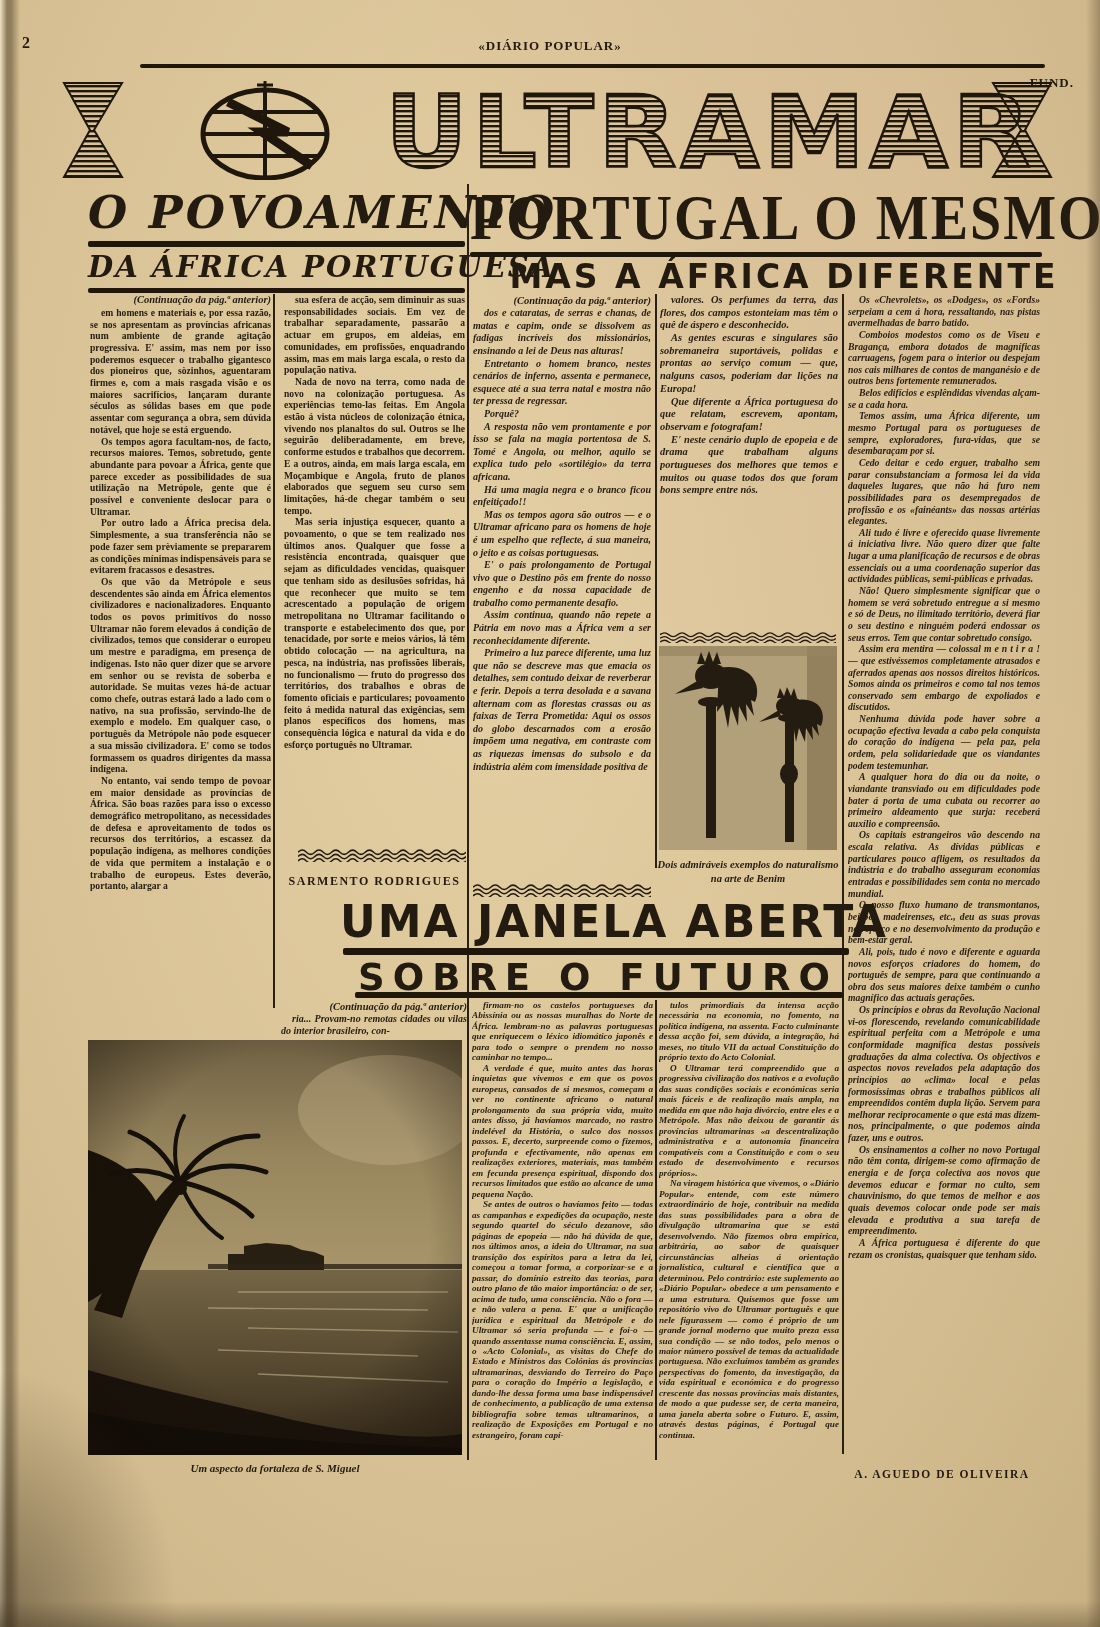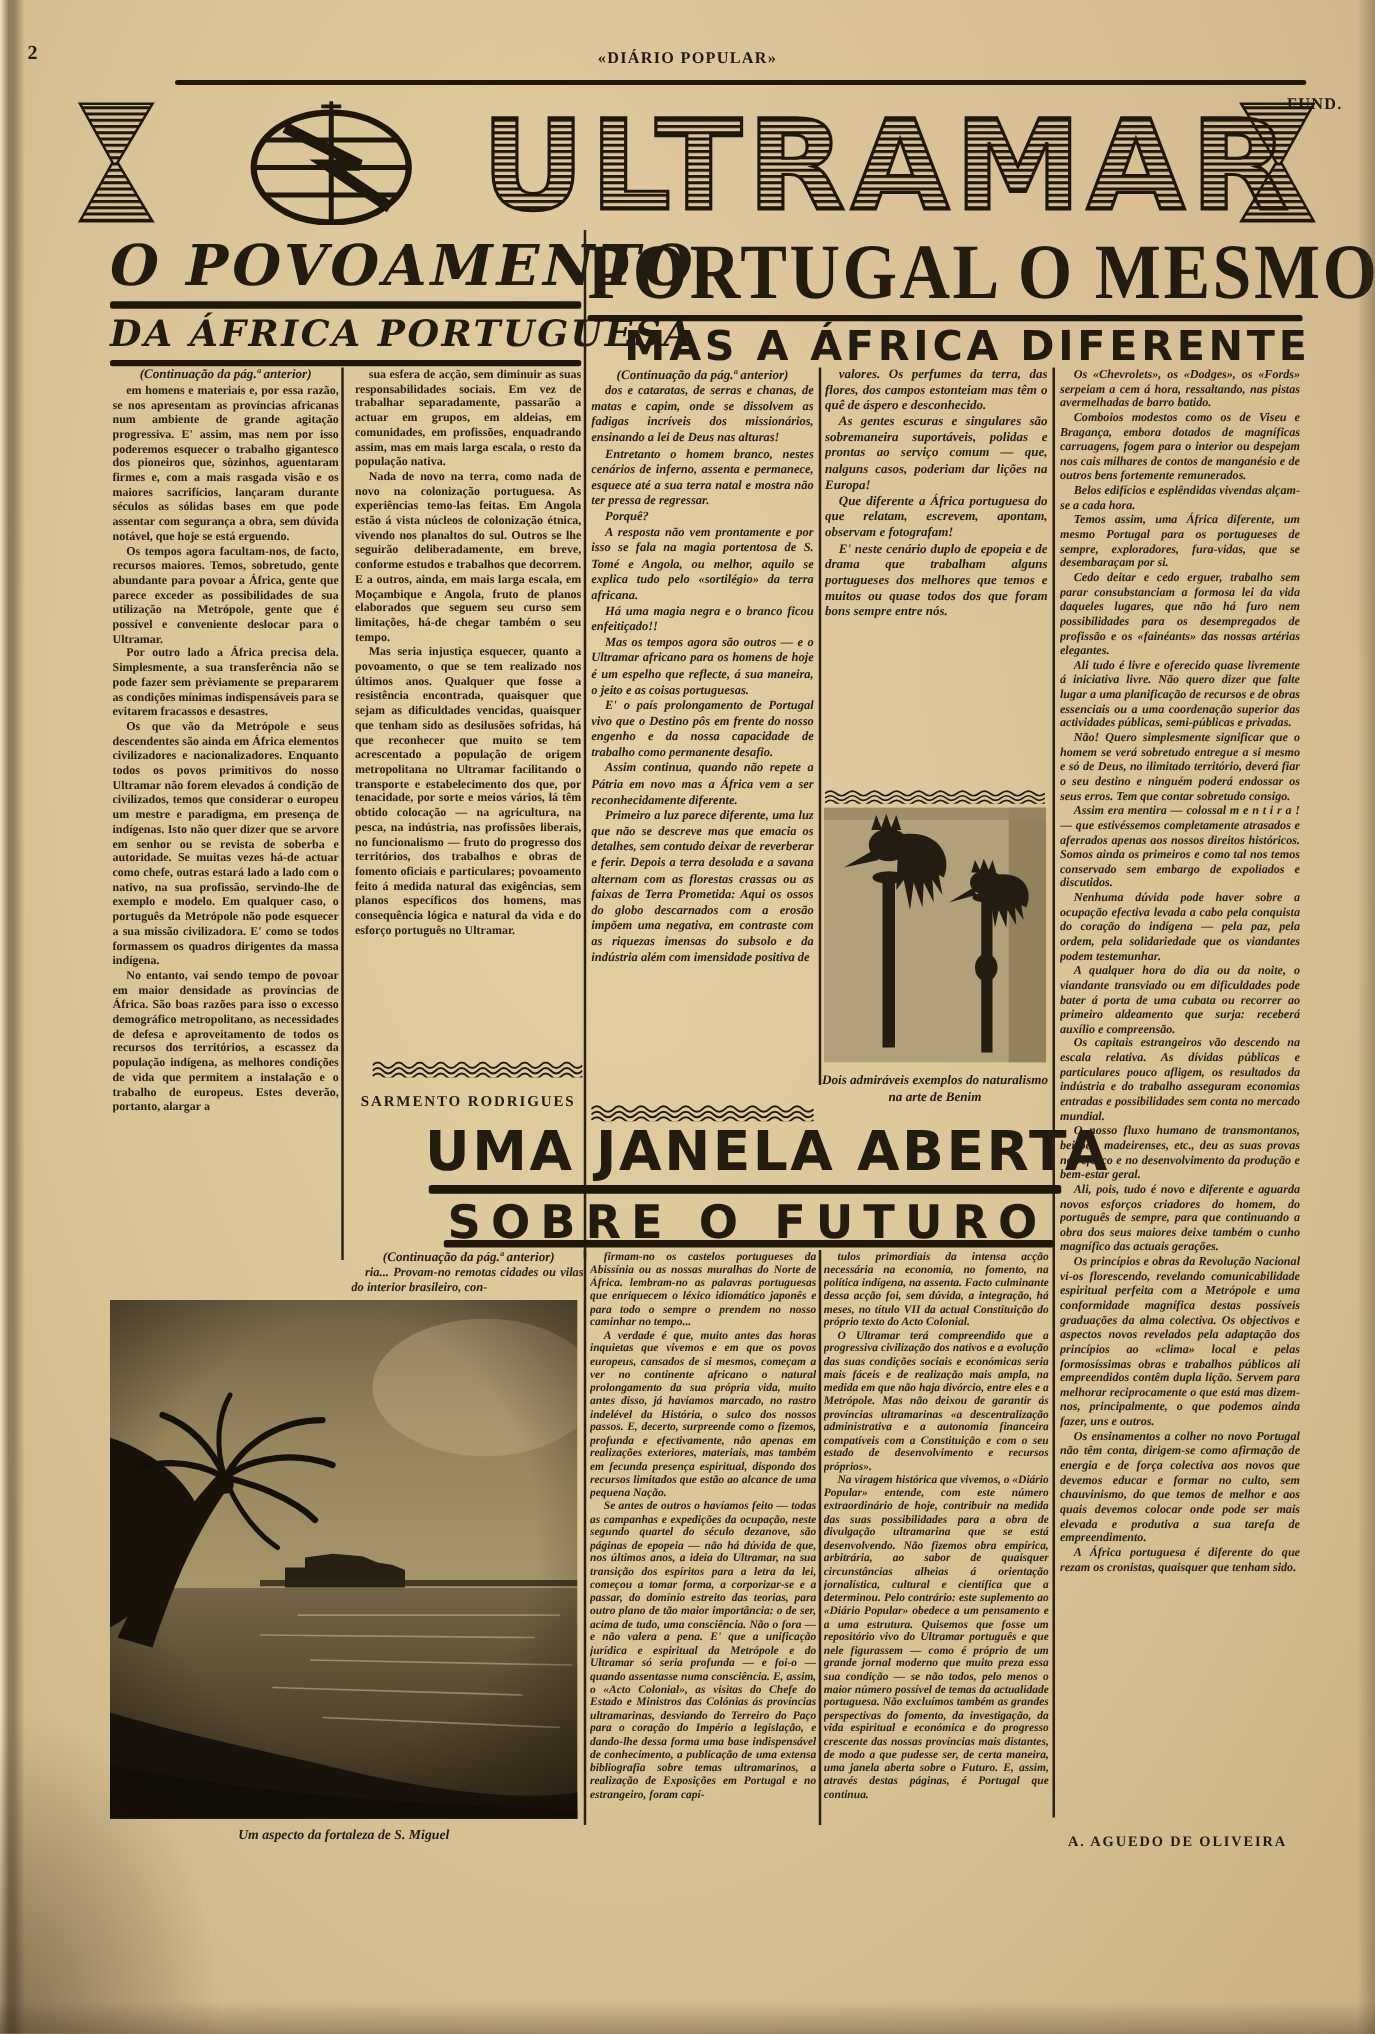--- a/index.html
+++ b/index.html
@@ -33,21 +33,21 @@
   .title-big{font-family:"DejaVu Sans", sans-serif;font-weight:900;text-align:center;white-space:nowrap;}
   
   .col{overflow:hidden;text-align:justify;color:#261d11;}
   .col p{margin:0;text-indent:11px;}
   .col-bold{font-weight:700;font-size:9.6px;line-height:1.22;}
   .col-ital{font-style:italic;font-weight:600;}
   .c3{font-size:10px;line-height:1.26;}
   .c4{font-size:10.4px;line-height:1.22;}
   .c5{font-size:9.7px;line-height:1.2;}
   .cj{font-size:9.2px;line-height:1.14;}
-  .cont{font-style:italic;font-weight:700;font-size:10.5px;text-align:center;white-space:nowrap;}
+  .cont{font-style:italic;font-weight:700;font-size:10.5px;text-align:right;white-space:nowrap;}
   .byline{font-weight:700;font-size:12px;text-align:center;letter-spacing:1.5px;white-space:nowrap;}
   .caption{font-style:italic;font-weight:700;font-size:10.5px;text-align:center;line-height:1.3;}
   .wavy{color:#241b10;}
 </style>
 </head>
 <body>
 
 <svg width="0" height="0" style="position:absolute" aria-hidden="true">
   <defs>
     <pattern id="hstripe" width="8" height="5" patternUnits="userSpaceOnUse">
@@ -93,21 +93,21 @@
     </svg>
   </div>
 
   <div class="abs title-ital" style="left:88px;top:186px;width:377px;font-size:45px;letter-spacing:3px;">O POVOAMENTO</div>
   <div class="abs hr" style="left:88px;top:241px;width:377px;height:6px;"></div>
   <div class="abs title-ital" style="left:88px;top:250px;width:377px;font-size:29px;letter-spacing:2px;">DA ÁFRICA PORTUGUESA</div>
   <div class="abs hr" style="left:88px;top:288px;width:377px;height:5px;"></div>
 
   <div class="abs title-cond" style="left:470px;top:182px;width:572px;font-size:56px;">PORTUGAL O MESMO</div>
   <div class="abs hr" style="left:470px;top:252px;width:572px;height:5px;"></div>
-  <div class="abs title-sans" style="left:488px;top:257px;width:572px;font-size:33px;">MAS A ÁFRICA DIFERENTE</div>
+  <div class="abs title-sans" style="left:498px;top:257px;width:572px;font-size:33px;">MAS A ÁFRICA DIFERENTE</div>
 
   <div class="abs vr" style="left:273px;top:294px;height:714px;"></div>
   <div class="abs vr" style="left:467px;top:184px;height:822px;"></div>
   <div class="abs vr" style="left:467px;top:1000px;height:460px;"></div>
   <div class="abs vr" style="left:655px;top:294px;height:574px;"></div>
   <div class="abs vr" style="left:655px;top:1000px;height:460px;"></div>
   <div class="abs vr" style="left:842px;top:294px;height:1160px;"></div>
 
   <div class="abs col col-bold" style="left:90px;top:294px;width:181px;height:714px;">
     <div class="cont">(Continuação da pág.ª anterior)</div>

